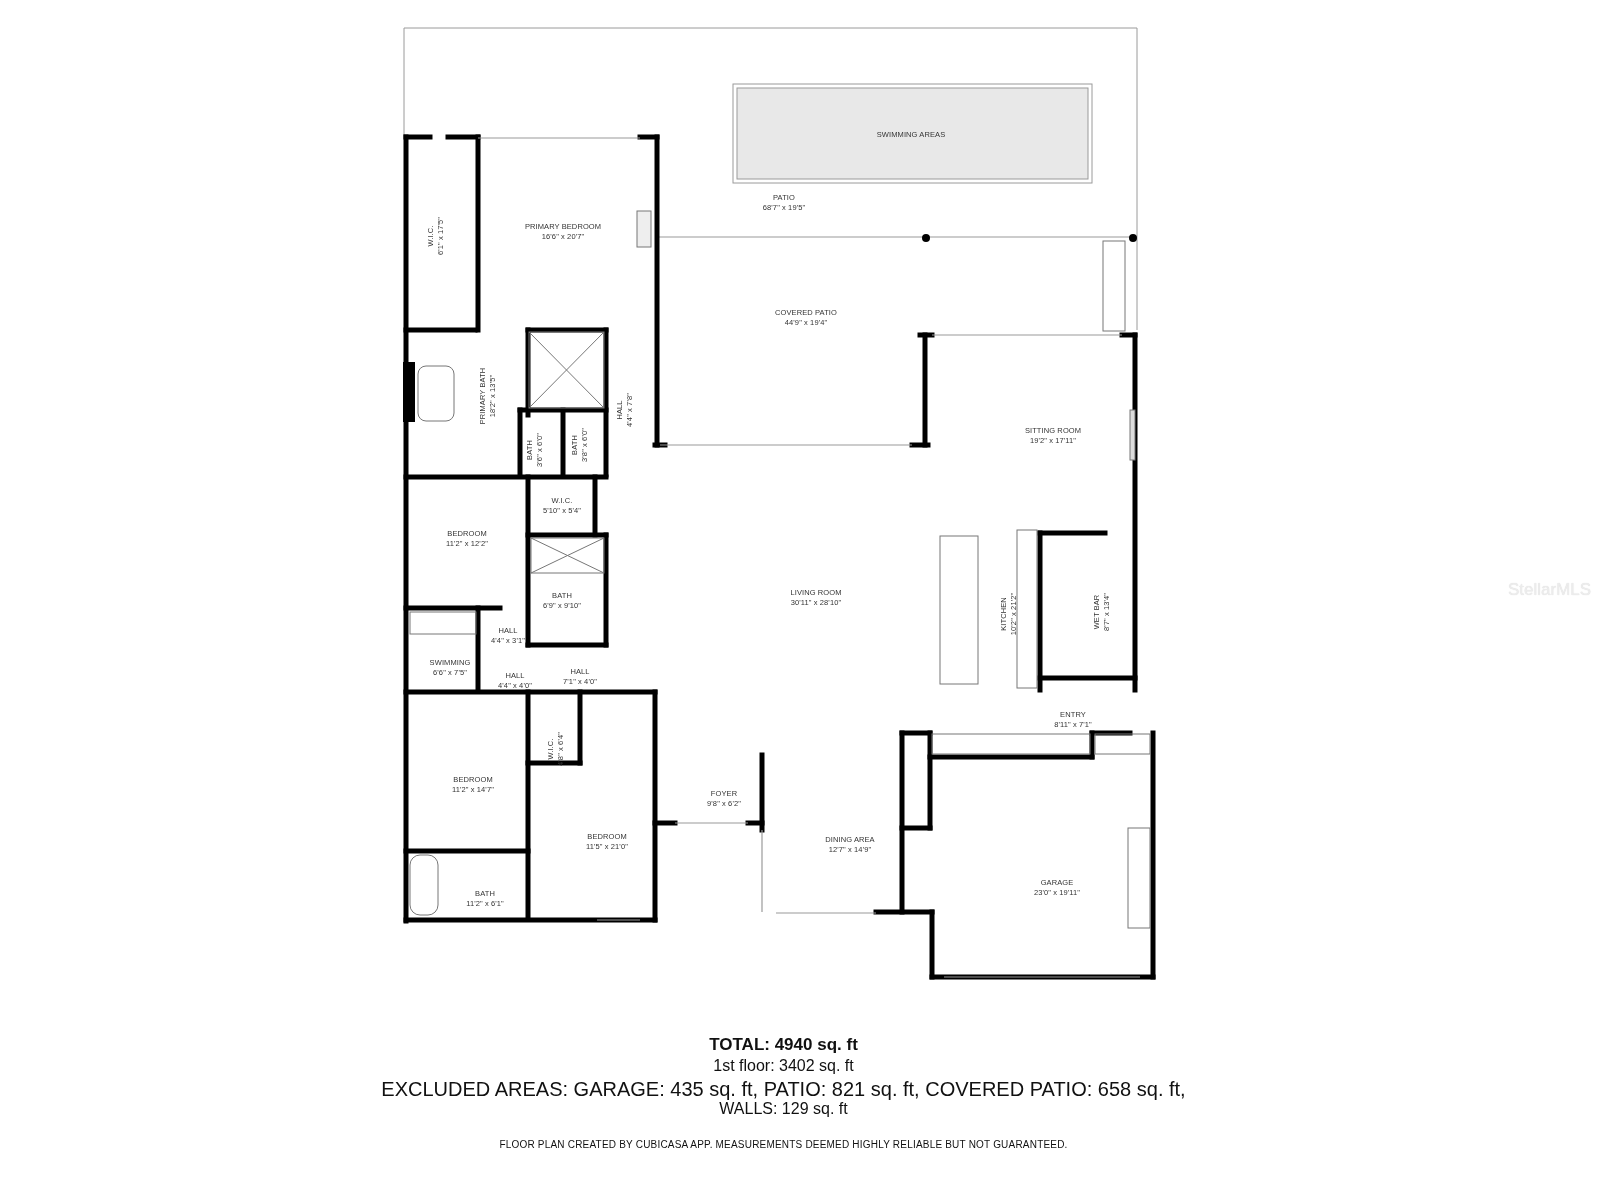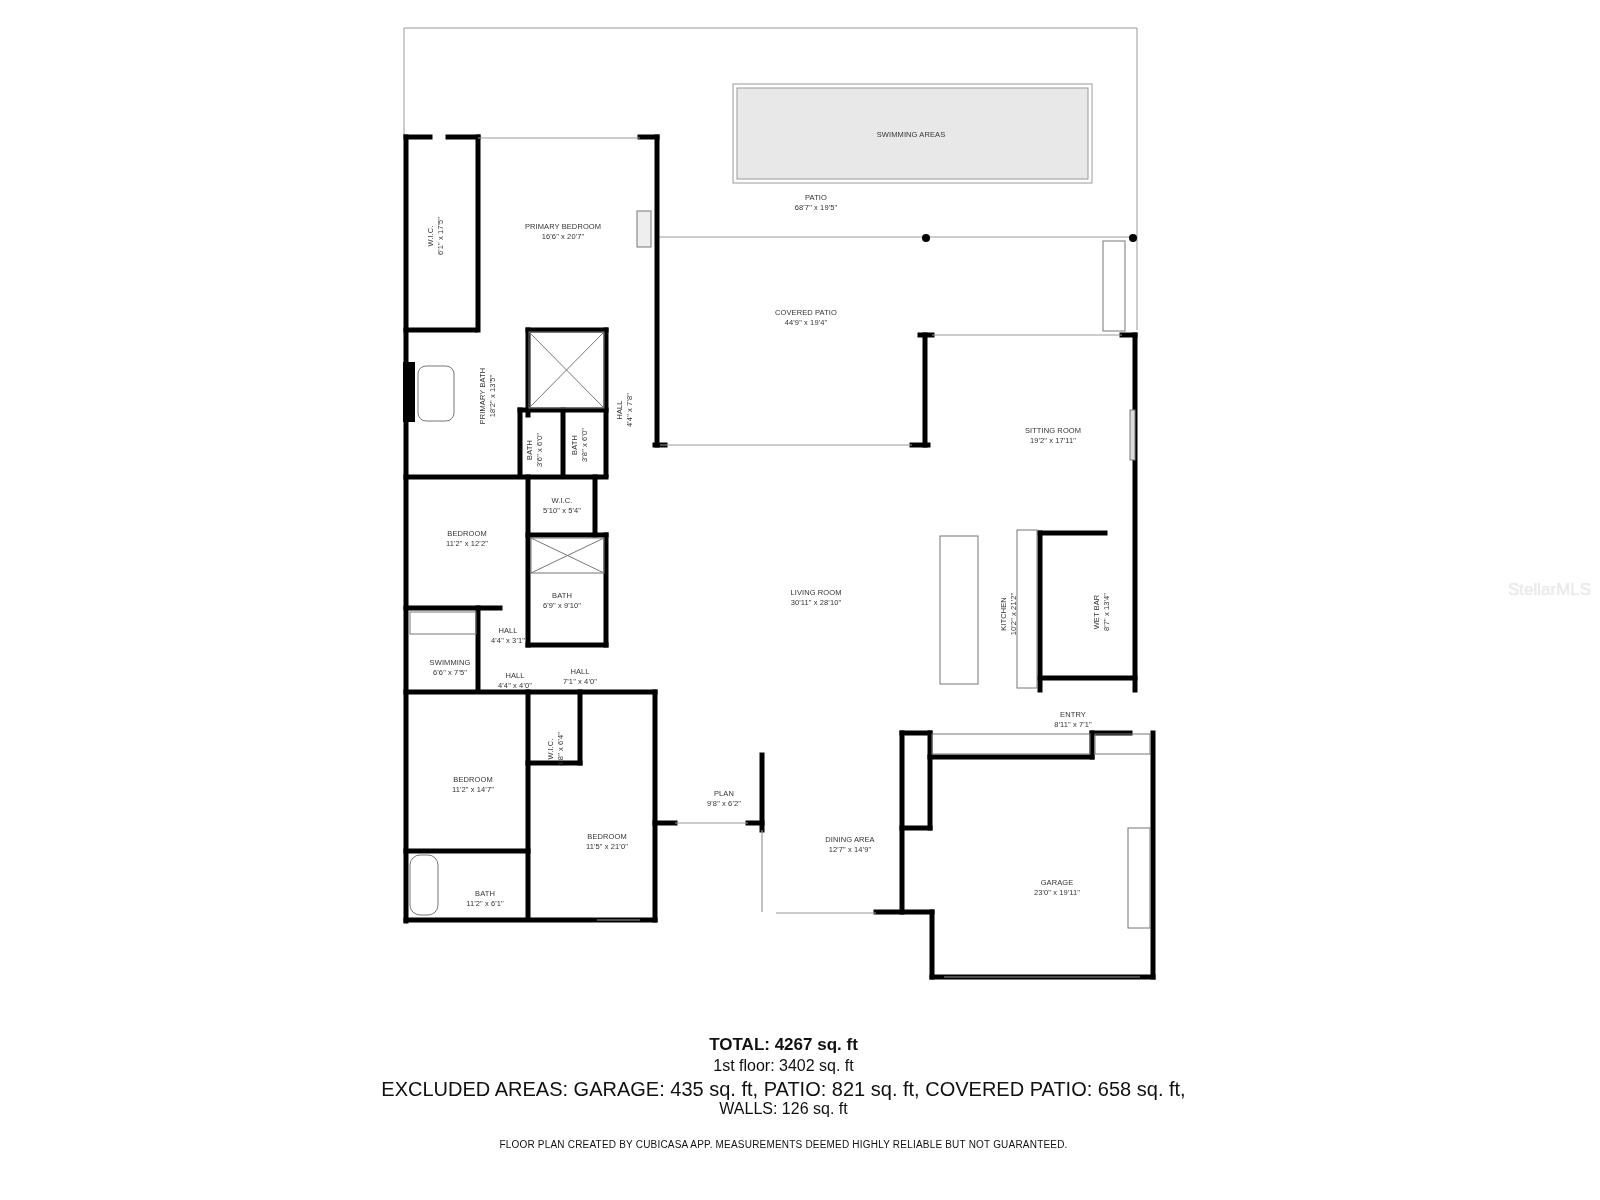--- a/index.html
+++ b/index.html
@@ -126,21 +126,21 @@
     <rect x="410" y="855" width="28" height="60" rx="10"></rect>
     <rect x="410" y="612" width="66" height="22"></rect>
   </g>
   <rect x="403" y="362" width="12" height="60" fill="#000"></rect>
 </svg>
 
 <div id="labels">
     <div class="lbl" style="left: 911px; top: 135px;">
       <span class="n">SWIMMING AREAS</span>
     </div>
-    <div class="lbl" style="left: 816px; top: 203px;">
+    <div class="lbl" style="left: 784px; top: 203px;">
       <span class="n">PATIO</span>
       <span class="d">68'7" x 19'5"</span>
     </div>
     <div class="lbl" style="left: 563px; top: 232px;">
       <span class="n">PRIMARY BEDROOM</span>
       <span class="d">16'6" x 20'7"</span>
     </div>
     <div class="lbl v" style="left: 436px; top: 236px;">
       <span class="n">W.I.C.</span>
       <span class="d">6'1" x 17'5"</span>
@@ -215,39 +215,39 @@
     </div>
     <div class="lbl v" style="left: 556px; top: 749px;">
       <span class="n">W.I.C.</span>
       <span class="d">4'8" x 6'4"</span>
     </div>
     <div class="lbl" style="left: 473px; top: 785px;">
       <span class="n">BEDROOM</span>
       <span class="d">11'2" x 14'7"</span>
     </div>
     <div class="lbl" style="left: 724px; top: 799px;">
-      <span class="n">PLAN</span>
+      <span class="n">FOYER</span>
       <span class="d">9'8" x 6'2"</span>
     </div>
     <div class="lbl" style="left: 607px; top: 842px;">
       <span class="n">BEDROOM</span>
       <span class="d">11'5" x 21'0"</span>
     </div>
     <div class="lbl" style="left: 850px; top: 845px;">
       <span class="n">DINING AREA</span>
       <span class="d">12'7" x 14'9"</span>
     </div>
     <div class="lbl" style="left: 1057px; top: 888px;">
       <span class="n">GARAGE</span>
       <span class="d">23'0" x 19'11"</span>
     </div>
     <div class="lbl" style="left: 485px; top: 899px;">
       <span class="n">BATH</span>
       <span class="d">11'2" x 6'1"</span>
     </div>
   </div>
 
-<div class="summary" id="total">TOTAL: 4267 sq. ft</div>
+<div class="summary" id="total">TOTAL: 4940 sq. ft</div>
 <div class="summary" id="floor1">1st floor: 3402 sq. ft</div>
 <div class="summary" id="excluded">EXCLUDED AREAS: GARAGE: 435 sq. ft, PATIO: 821 sq. ft, COVERED PATIO: 658 sq. ft,</div>
-<div class="summary" id="walls">WALLS: 126 sq. ft</div>
+<div class="summary" id="walls">WALLS: 129 sq. ft</div>
 <div class="summary" id="credit">FLOOR PLAN CREATED BY CUBICASA APP. MEASUREMENTS DEEMED HIGHLY RELIABLE BUT NOT GUARANTEED.</div>
 <div id="watermark">StellarMLS</div>
 
 </body></html>

